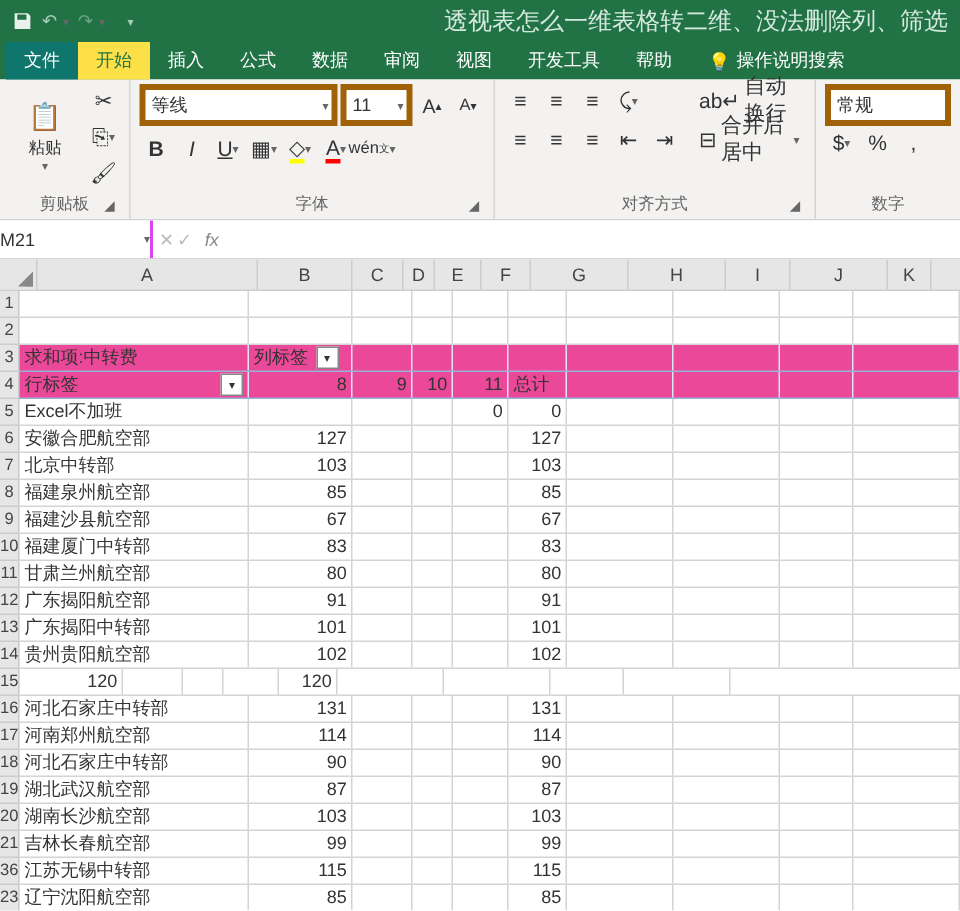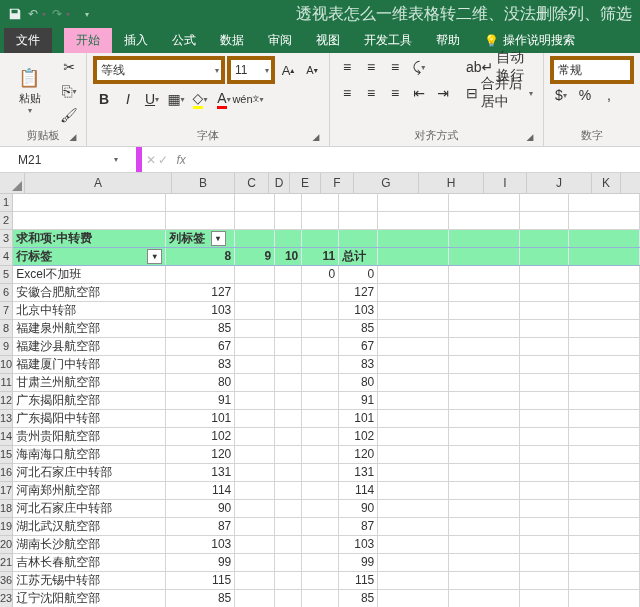--- a/index.html
+++ b/index.html
@@ -2,22 +2,22 @@
 <html><head>
 <meta charset="utf-8">
 <style>
 html,body{margin:0;padding:0;font-family:"Microsoft YaHei","Segoe UI",Arial,sans-serif;font-size:12px;background:#fff;color:#333;overflow:hidden;width:640px;height:607px}
 .titlebar{height:28px;background:#217346;display:flex;align-items:center;color:#fff;padding:0 4px}
 .titlebar .qat{display:flex;gap:2px;align-items:center}
 .titlebar .qat span{width:22px;height:22px;display:flex;align-items:center;justify-content:center;border-radius:2px}
 .titlebar .title{flex:1;text-align:right;font-size:16px;color:#d4e8dd;white-space:nowrap;overflow:hidden;padding-right:4px}
 .tabs{height:25px;background:#217346;display:flex;align-items:flex-end;padding:0 0 0 4px}
 .tab{padding:4px 12px;color:#fff;font-size:12px;cursor:pointer;height:17px;display:flex;align-items:center}
-.tab.active{background:#f9a8d4;color:#217346}
-.tab.file{background:#404040;margin-right:12px}
+.tab.active{background:#fde047;color:#217346}
+.tab.file{background:#0f766e;margin-right:0}
 .tab.tell{display:flex;align-items:center;gap:4px}
 .ribbon{height:93px;background:#f3f2f1;border-bottom:1px solid #d4d4d4;display:flex}
 .group{border-right:1px solid #d4d4d4;padding:3px 6px 0;display:flex;flex-direction:column;position:relative}
 .group .controls{flex:1;display:flex;align-items:flex-start;gap:4px}
 .group .label{text-align:center;font-size:11px;color:#666;padding:2px 0 3px;position:relative}
 .group .label .launcher{position:absolute;right:0;bottom:2px;width:14px;height:14px;display:flex;align-items:center;justify-content:center;font-size:9px;color:#666;cursor:pointer}
 .btn{display:flex;flex-direction:column;align-items:center;justify-content:center;padding:2px 4px;cursor:pointer;border-radius:2px}
 .btn.large{width:40px;height:66px}
 .btn .icon{font-size:18px}
 .btn .txt{font-size:11px;margin-top:2px;display:flex;align-items:center;gap:2px}
@@ -25,37 +25,37 @@
 .inlinebtn{width:22px;height:22px;display:flex;align-items:center;justify-content:center;cursor:pointer;border-radius:2px;font-size:14px}
 .inlinebtn.w{width:auto;padding:0 4px;gap:3px}
 .sel{background:#fff;border:4px solid #a16207;height:20px;display:flex;align-items:center;padding:0 2px 0 4px;font-size:12px;gap:4px}
 .sel .v{flex:1}
 .col{display:flex;flex-direction:column;gap:2px}
 .row{display:flex;gap:2px;align-items:center}
 .fsize{width:34px}
 .fname{width:118px}
 .nfmt{width:70px}
 .fmbar{height:25px;border-bottom:1px solid #d4d4d4;display:flex;align-items:center;background:#fff}
-.namebox{width:100px;border-right:6px solid #d946ef;padding:0 18px;font-size:12px;display:flex;align-items:center;height:100%}
+.namebox{width:100px;border-right:2px solid #d946ef;padding:0 0;font-size:12px;display:flex;align-items:center;height:100%}
 .namebox .v{flex:1}
 .fx{width:18px;font-style:italic;color:#888;text-align:center}
 .fxctr{display:flex;gap:2px;padding:0 4px;color:#bbb}
 .sheet{position:relative;overflow:hidden;height:436px}
 .ghead{height:20px;display:flex;border-bottom:1px solid #ccc;background:#e6e6e6}
 .corner{width:24px;border-right:1px solid #ccc;background:#e6e6e6;position:relative}
 .corner::after{content:"";position:absolute;right:2px;bottom:2px;border:5px solid transparent;border-right-color:#888;border-bottom-color:#888}
 .ch{border-right:1px solid #ccc;text-align:center;font-size:12px;color:#444;line-height:20px;cursor:pointer}
 .gbody{display:flex}
 .rhead{width:24px;background:#e6e6e6;border-right:1px solid #ccc}
 .rh{height:17px;border-bottom:1px solid #ccc;text-align:center;font-size:11px;color:#444;line-height:17px;cursor:pointer}
 .cells{position:relative;flex:1}
 .crow{display:flex;height:17px;border-bottom:1px solid #d4d4d4}
 .cc{border-right:1px solid #d4d4d4;font-size:12px;padding:0 3px;line-height:17px;white-space:nowrap;overflow:visible}
 .cc.r{text-align:right}
-.pivot-h{background:#86efac;font-weight:bold;border-bottom:1px solid #95b3d7!important}
+.pivot-h{background:#ec4899;font-weight:normal;border-bottom:1px solid #95b3d7!important}
 .pivot-h .cc{border-right-color:#dce6f1}
 .dd{display:inline-flex;width:13px;height:13px;border:1px solid #888;background:#fff;align-items:center;justify-content:center;font-size:8px;vertical-align:middle;margin-left:2px;cursor:pointer}
 .wA{width:146px}.wB{width:62px}.wC{width:33px}.wD{width:20px}.wE{width:30px}.wF{width:32px}.wG{width:64px}.wH{width:64px}.wI{width:42px}.wJ{width:64px}.wK{width:28px}
 svg{display:block}
 </style>
 </head>
 <body>
 
 <div class="titlebar">
   <div class="qat">
@@ -422,21 +422,20 @@
           <div class="cc wC"></div>
           <div class="cc wD"></div>
           <div class="cc wE r"></div>
           <div class="cc wF r">102</div>
           <div class="cc wG"></div>
           <div class="cc wH"></div>
           <div class="cc wI"></div>
           <div class="cc wJ"></div>
         </div>
         <div class="crow ">
-          <div class="cc wA">海南海口航空部</div>
           <div class="cc wB r">120</div>
           <div class="cc wC"></div>
           <div class="cc wD"></div>
           <div class="cc wE r"></div>
           <div class="cc wF r">120</div>
           <div class="cc wG"></div>
           <div class="cc wH"></div>
           <div class="cc wI"></div>
           <div class="cc wJ"></div>
         </div>

